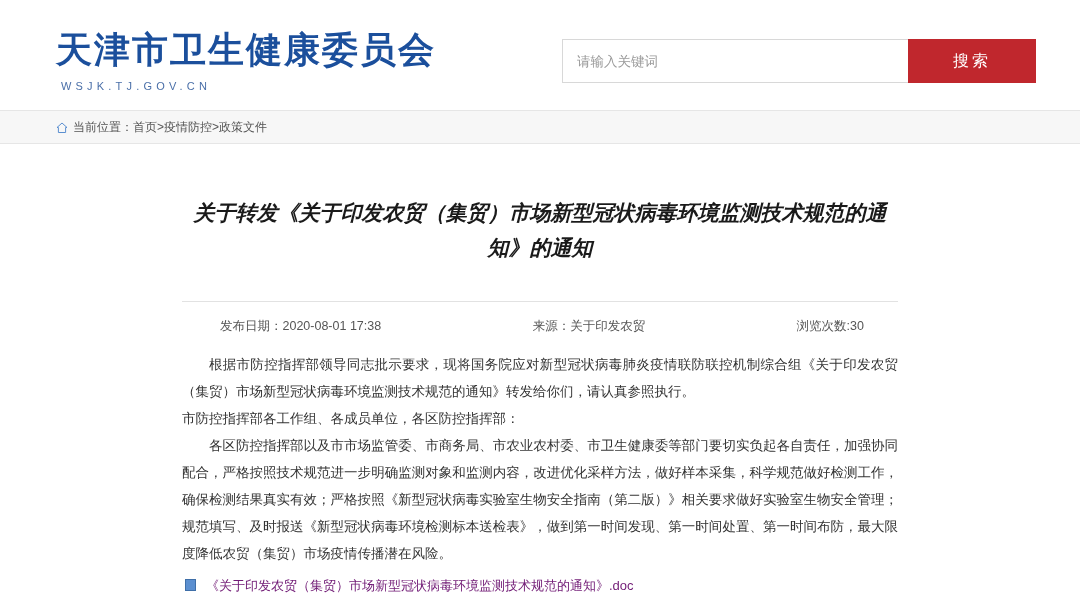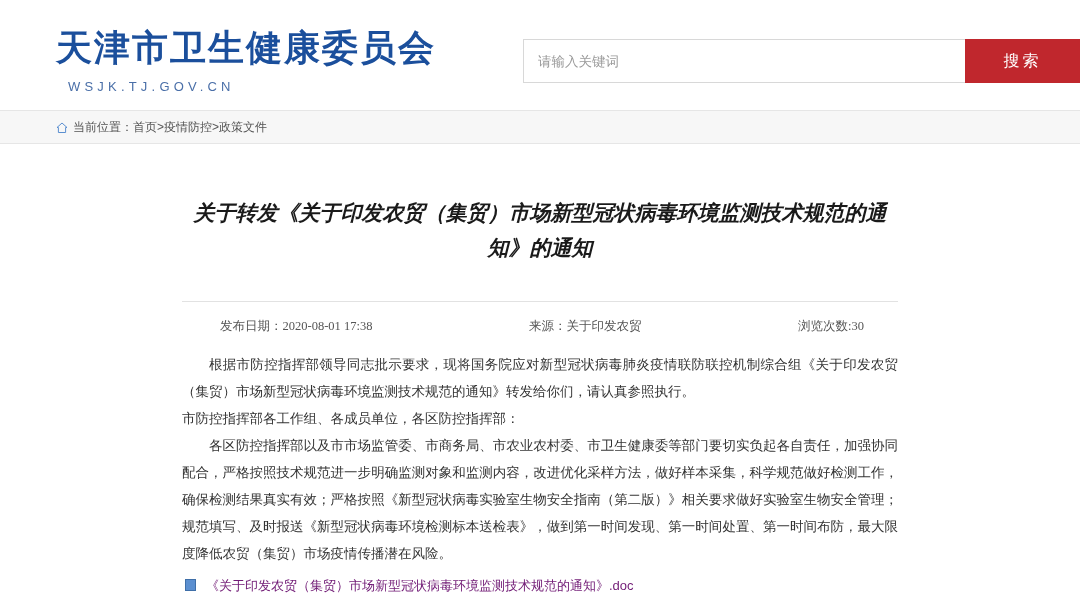--- a/index.html
+++ b/index.html
@@ -38,51 +38,51 @@
   .logo-title {
     font-family: "Liberation Serif", serif;
     font-size: 36px;
     font-weight: bold;
     color: #1b4f9c;
     letter-spacing: 2px;
     line-height: 1.15;
     white-space: nowrap;
   }
   .logo-sub {
-    font-size: 13px;
+    font-size: 11px;
     color: #4a6fa8;
     letter-spacing: 4.2px;
     margin-top: 9px;
-    margin-left: 12px;
+    margin-left: 5px;
     white-space: nowrap;
   }
   .search-wrap {
     display: flex;
     align-items: stretch;
     height: 44px;
     margin-left: 66px;
   }
   .search-input {
-    width: 442px;
+    width: 346px;
     height: 44px;
     box-sizing: border-box;
     border: 1px solid #d8d8d8;
     border-right: none;
     background: #fff;
     padding: 0 14px;
     font-size: 13.5px;
     color: #333;
     outline: none;
     font-family: "Liberation Sans", sans-serif;
   }
   .search-input::placeholder {
     color: #9a9a9a;
   }
   .search-btn {
-    width: 115px;
+    width: 128px;
     height: 44px;
     background: #c0272d;
     color: #ffffff;
     border: none;
     font-size: 16px;
     letter-spacing: 3px;
     cursor: pointer;
     font-family: "Liberation Sans", sans-serif;
   }
   
@@ -132,21 +132,20 @@
   .meta-row {
     display: flex;
     justify-content: space-between;
     font-size: 12.5px;
     color: #555;
     padding: 16px 34px 0 38px;
     box-sizing: border-box;
   }
   .meta-item {
     white-space: nowrap;
-    font-family: Liberation Serif, serif;
   }
   .body-text {
     font-size: 13.5px;
     color: #333;
     line-height: 2.0;
     margin-top: 16px;
     text-align: justify;
   }
   .para {
     margin: 0;

